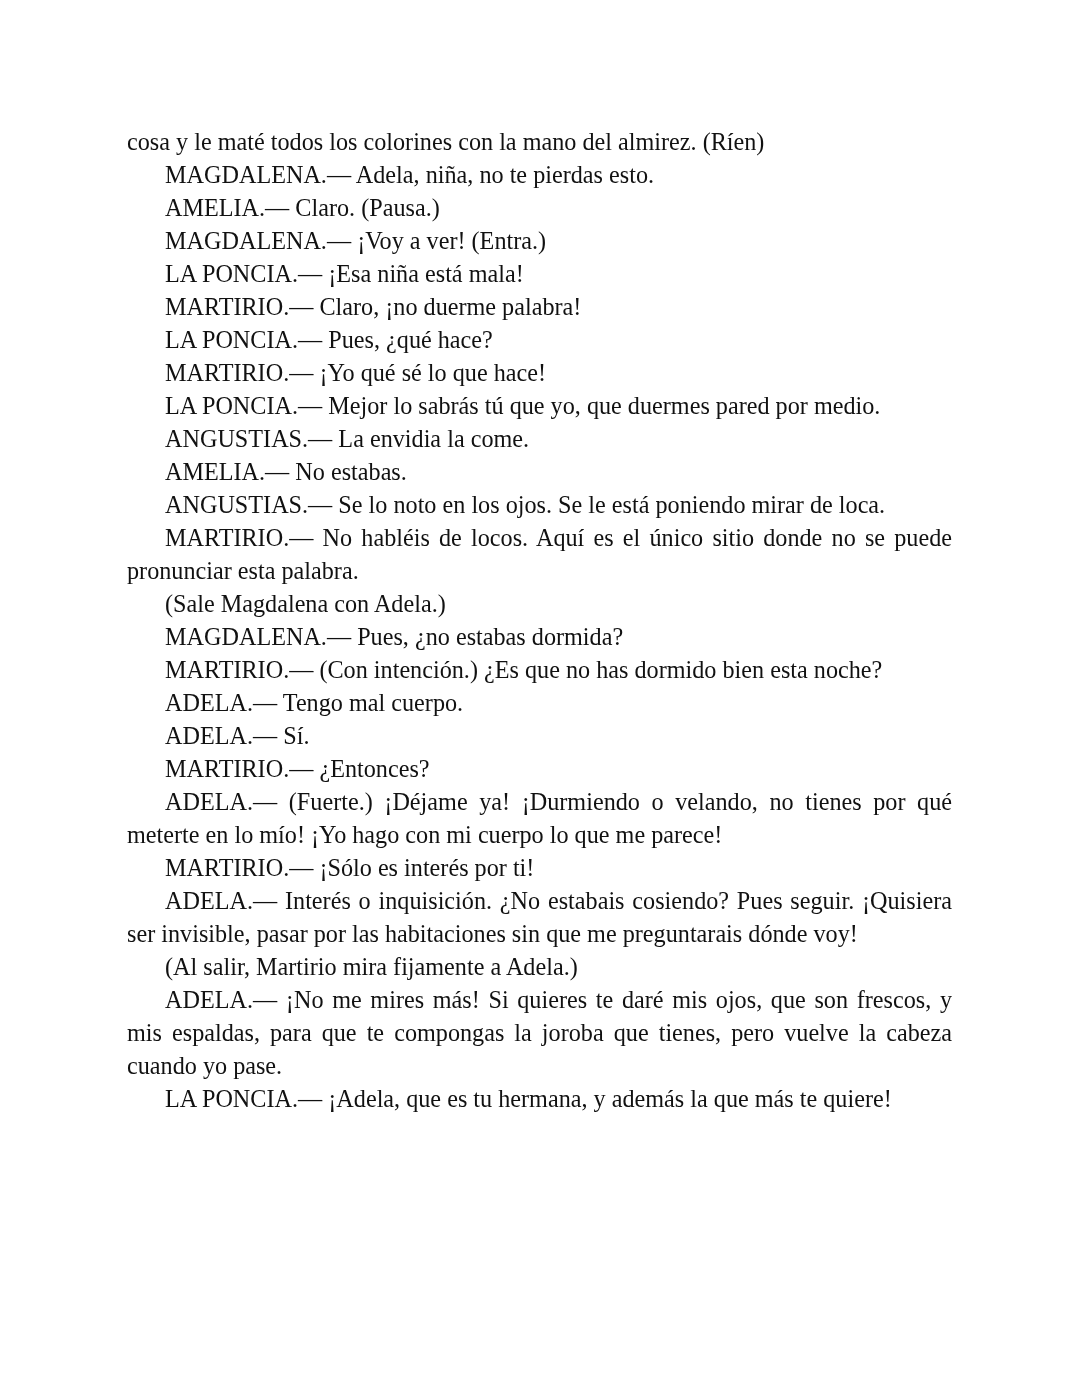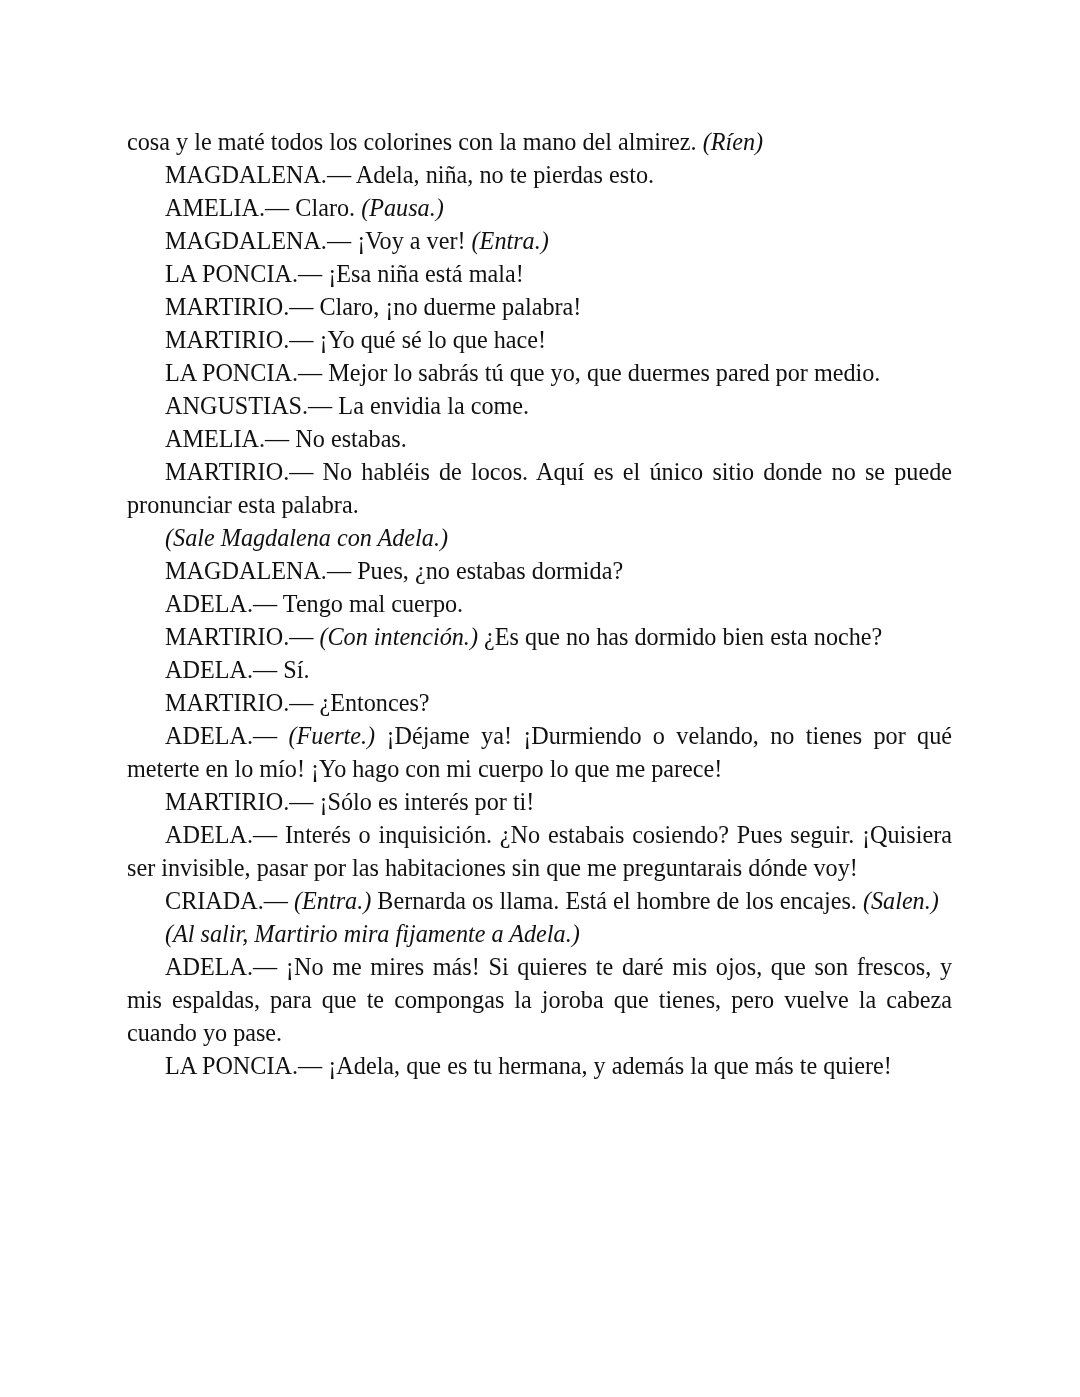--- a/index.html
+++ b/index.html
@@ -10,45 +10,46 @@
       top: 125px;
       width: 825px;
       font-family: "Liberation Serif", serif;
       font-size: 24.2px;
       line-height: 33px;
       color: #111111;
     }
     .para { margin: 0; text-align: justify; text-indent: 38px; }
     .para.noindent { text-indent: 0; }
     .speaker { font-style: normal; }
-    .stage { font-style: italic; }
+    .stage { }
   </style>
 </head>
 <body>
 
 <div class="page">
   <div id="paragraphs">
       <p class="para noindent"><span class="text">cosa y le maté todos los colorines con la mano del almirez. </span><span class="stage">(Ríen)</span></p>
       <p class="para"><span class="speaker">MAGDALENA.— </span><span class="text">Adela, niña, no te pierdas esto.</span></p>
       <p class="para"><span class="speaker">AMELIA.— </span><span class="text">Claro. </span><span class="stage">(Pausa.)</span></p>
       <p class="para"><span class="speaker">MAGDALENA.— </span><span class="text">¡Voy a ver! </span><span class="stage">(Entra.)</span></p>
       <p class="para"><span class="speaker">LA PONCIA.— </span><span class="text">¡Esa niña está mala!</span></p>
       <p class="para"><span class="speaker">MARTIRIO.— </span><span class="text">Claro, ¡no duerme palabra!</span></p>
+      <p class="para"><span class="speaker">LA PONCIA.— </span><span class="text">Pues, ¿qué hace?</span></p>
       <p class="para"><span class="speaker">MARTIRIO.— </span><span class="text">¡Yo qué sé lo que hace!</span></p>
       <p class="para"><span class="speaker">LA PONCIA.— </span><span class="text">Mejor lo sabrás tú que yo, que duermes pared por medio.</span></p>
       <p class="para"><span class="speaker">ANGUSTIAS.— </span><span class="text">La envidia la come.</span></p>
       <p class="para"><span class="speaker">AMELIA.— </span><span class="text">No estabas.</span></p>
+      <p class="para"><span class="speaker">ANGUSTIAS.— </span><span class="text">Se lo noto en los ojos. Se le está poniendo mirar de loca.</span></p>
       <p class="para"><span class="speaker">MARTIRIO.— </span><span class="text">No habléis de locos. Aquí es el único sitio donde no se puede pronunciar esta palabra.</span></p>
       <p class="para"><span class="stage">(Sale Magdalena con Adela.)</span></p>
       <p class="para"><span class="speaker">MAGDALENA.— </span><span class="text">Pues, ¿no estabas dormida?</span></p>
+      <p class="para"><span class="speaker">MARTIRIO.— </span><span class="stage">(Con intención.)</span><span class="text"> ¿Es que no has dormido bien esta noche?</span></p>
       <p class="para"><span class="speaker">ADELA.— </span><span class="text">Tengo mal cuerpo.</span></p>
-      <p class="para"><span class="speaker">MARTIRIO.— </span><span class="stage">(Con intención.)</span><span class="text"> ¿Es que no has dormido bien esta noche?</span></p>
       <p class="para"><span class="speaker">ADELA.— </span><span class="text">Sí.</span></p>
       <p class="para"><span class="speaker">MARTIRIO.— </span><span class="text">¿Entonces?</span></p>
       <p class="para"><span class="speaker">ADELA.— </span><span class="stage">(Fuerte.)</span><span class="text"> ¡Déjame ya! ¡Durmiendo o velando, no tienes por qué meterte en lo mío! ¡Yo hago con mi cuerpo lo que me parece!</span></p>
       <p class="para"><span class="speaker">MARTIRIO.— </span><span class="text">¡Sólo es interés por ti!</span></p>
       <p class="para"><span class="speaker">ADELA.— </span><span class="text">Interés o inquisición. ¿No estabais cosiendo? Pues seguir. ¡Quisiera ser invisible, pasar por las habitaciones sin que me preguntarais dónde voy!</span></p>
-      <p class="para"><span class="speaker">CRIADA.— </span><span class="stage">(Entra.)</span><span class="text"> Bernarda os llama. Está el hombre de los encajes. </span><span class="stage">(Salen.)</span></p>
       <p class="para"><span class="stage">(Al salir, Martirio mira fijamente a Adela.)</span></p>
       <p class="para"><span class="speaker">ADELA.— </span><span class="text">¡No me mires más! Si quieres te daré mis ojos, que son frescos, y mis espaldas, para que te compongas la joroba que tienes, pero vuelve la cabeza cuando yo pase.</span></p>
       <p class="para"><span class="speaker">LA PONCIA.— </span><span class="text">¡Adela, que es tu hermana, y además la que más te quiere!</span></p>
     </div>
 </div>
 
 </body></html>

